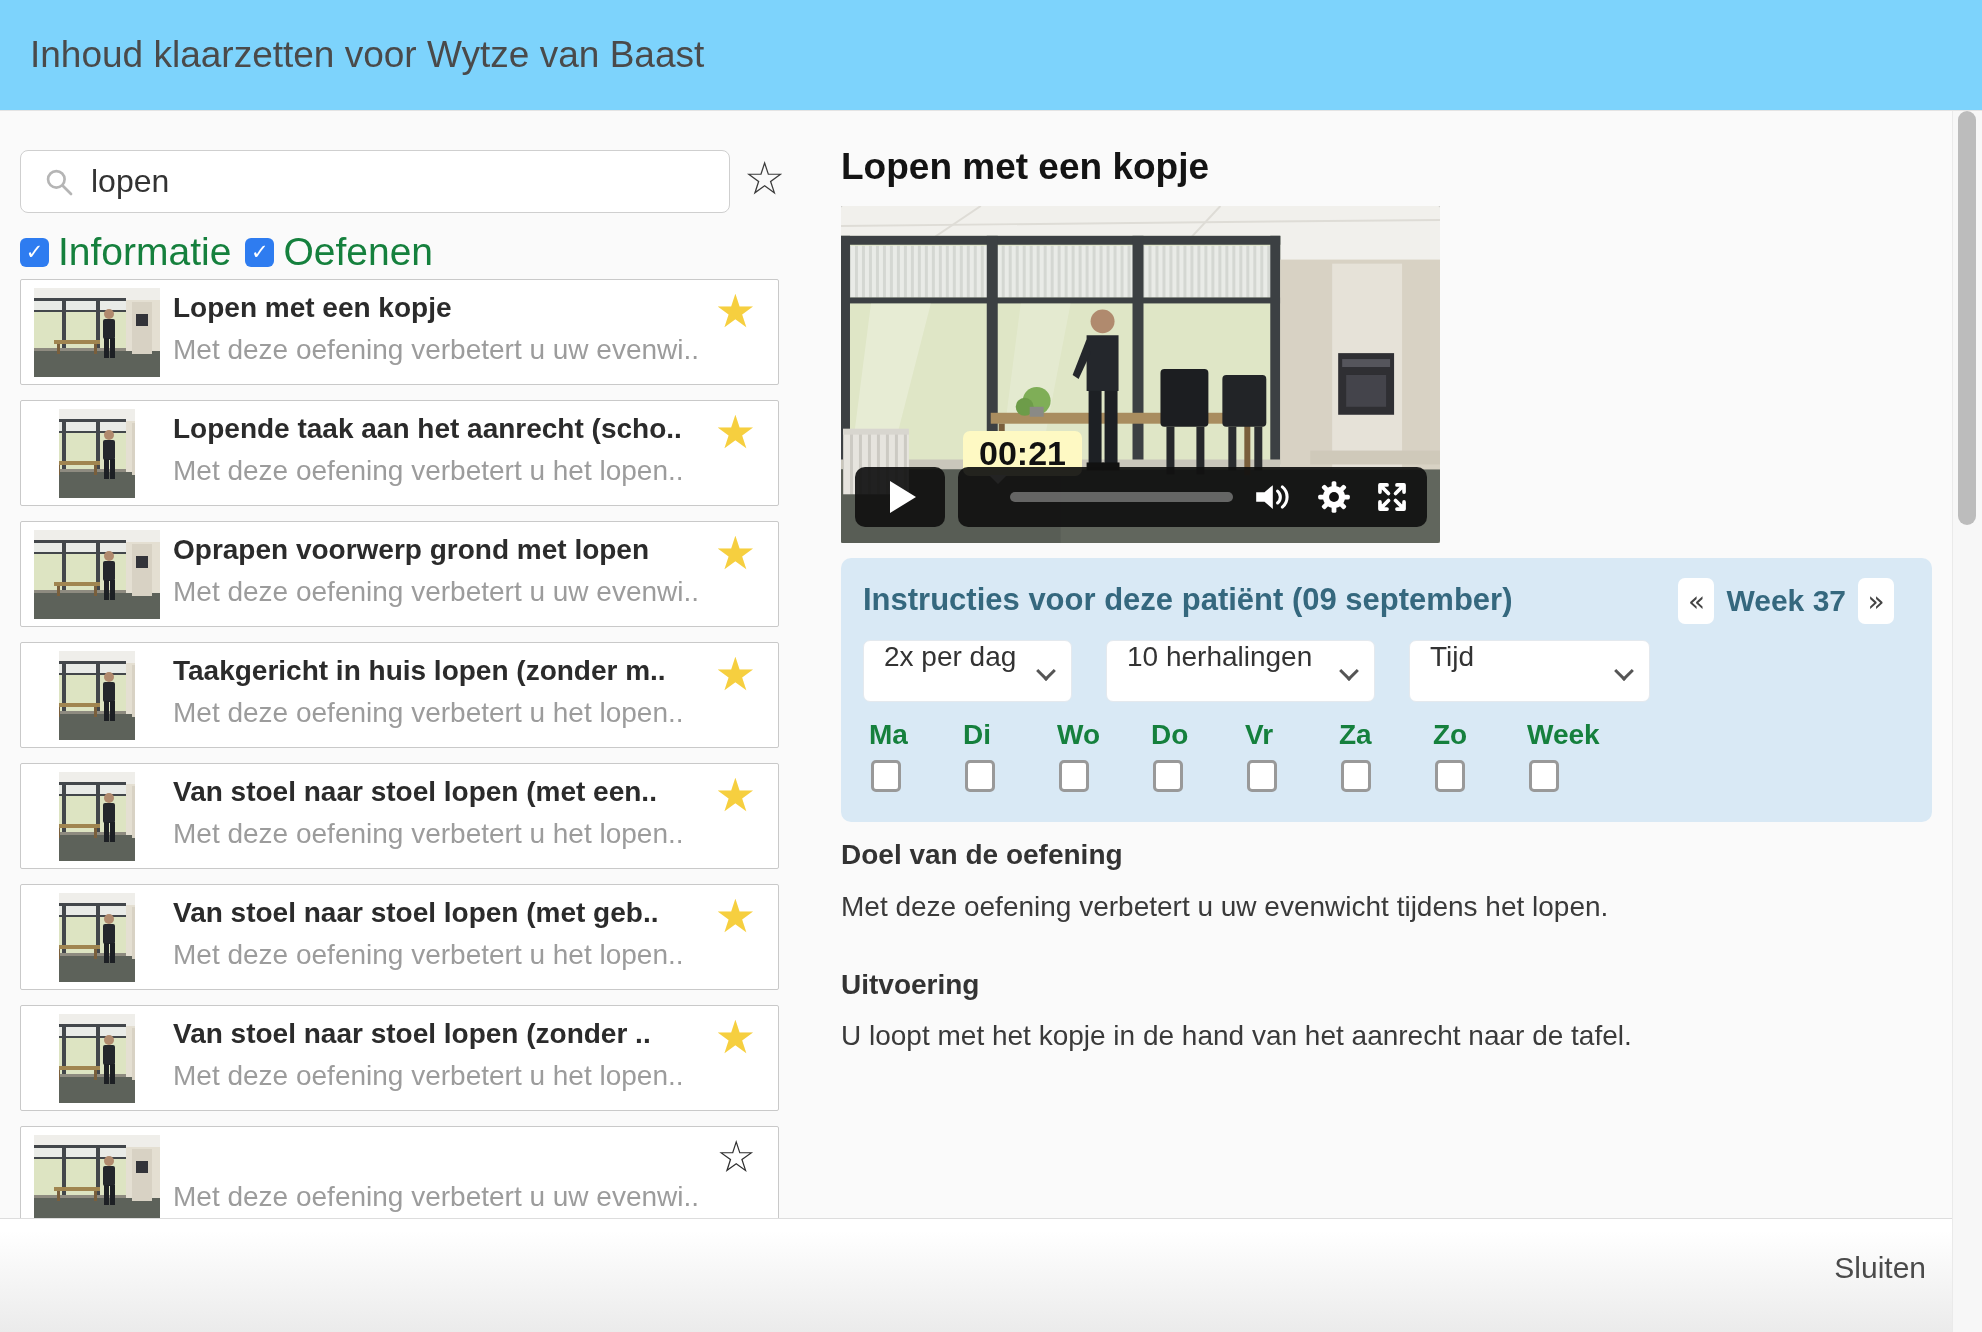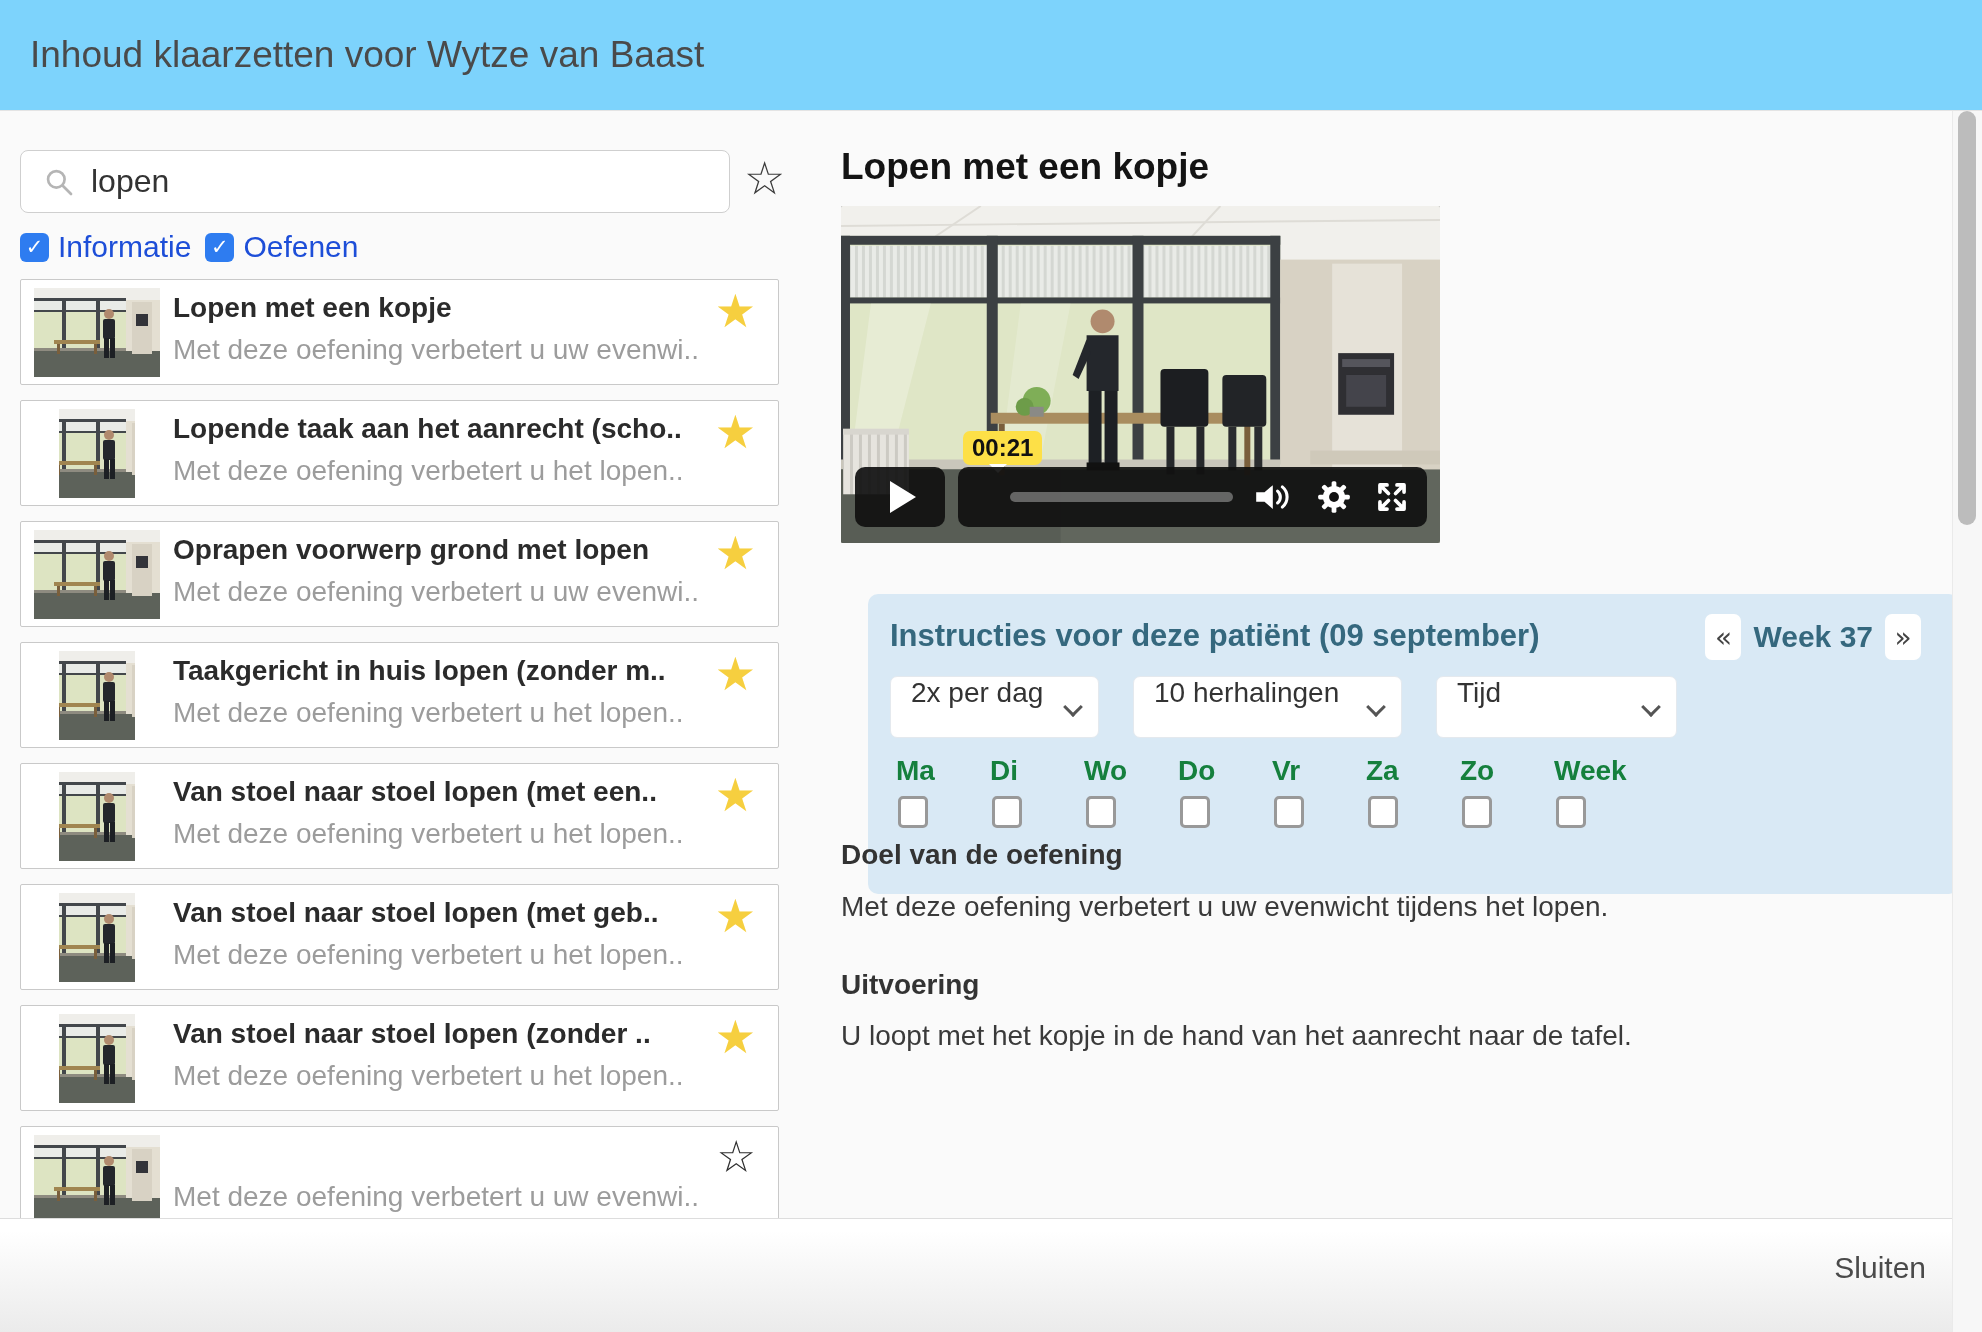--- a/index.html
+++ b/index.html
@@ -18,21 +18,21 @@
     border:1px solid #cfcfcf;border-radius:8px;display:flex;align-items:center;}
   .search-box svg{margin-left:22px;flex:0 0 auto;}
   .search-box input{flex:1;border:none;outline:none;background:transparent;margin-left:14px;
     font-family:inherit;font-size:32px;color:#333;}
   .fav-filter{position:absolute;left:744px;top:146px;font-size:46px;line-height:64px;color:#3b3b3b;
     font-family:"DejaVu Sans",sans-serif;cursor:pointer;}
   .filters{position:absolute;left:20px;top:230px;display:flex;align-items:center;gap:14px;}
   .filter-item{display:flex;align-items:center;gap:9px;cursor:pointer;}
   .cb{width:29px;height:29px;border-radius:6px;background:#2e7cf0;display:flex;align-items:center;justify-content:center;}
   .cb span{color:#fff;font-size:21px;font-weight:bold;font-family:"DejaVu Sans",sans-serif;line-height:1;}
-  .filter-item .lbl{font-size:30px;color:#1d4ed8;}
+  .filter-item .lbl{font-size:39px;color:#15803d;}
   .exlist{position:absolute;left:20px;top:279px;width:761px;}
   .card{position:relative;width:759px;height:106px;background:#fff;border:1px solid #c9c9c9;
     border-radius:2px;margin-bottom:15px;box-sizing:border-box;}
   .thumbslot{position:absolute;left:13px;top:8px;width:126px;height:89px;display:flex;justify-content:center;}
   .thumb{height:89px;overflow:hidden;background:#ded8c8;}
   .thumb.wide{width:126px;}
   .thumb.portrait{width:76px;}
   .thumb svg{width:100%;height:100%;display:block;}
   .card .ttl{position:absolute;left:152px;top:12px;width:520px;font-size:28px;font-weight:bold;color:#2b2b2b;
     white-space:nowrap;overflow:hidden;}
@@ -48,27 +48,27 @@
   .video > svg.scene{position:absolute;left:0;top:0;width:100%;height:100%;}
   .playbtn{position:absolute;left:14px;top:261px;width:90px;height:60px;border:none;border-radius:10px;
     background:rgba(16,16,16,.92);display:flex;align-items:center;justify-content:center;cursor:pointer;}
   .playbtn .tri{width:0;height:0;border-left:26px solid #fff;border-top:16px solid transparent;
     border-bottom:16px solid transparent;margin-left:6px;}
   .vctrl{position:absolute;left:117px;top:261px;width:469px;height:60px;border-radius:10px;
     background:rgba(16,16,16,.92);display:flex;align-items:center;gap:22px;
     padding:0 18px 0 52px;box-sizing:border-box;}
   .seek{flex:1;height:10px;border-radius:5px;background:rgba(255,255,255,.34);cursor:pointer;}
   .vicon{flex:0 0 auto;display:block;cursor:pointer;}
-  .vtooltip{position:absolute;left:122px;top:225px;background:#fde047;color:#111;font-size:24px;font-weight:bold;
-    padding:3px 9px;border-radius:7px;}
+  .vtooltip{position:absolute;left:122px;top:225px;background:#fef9c3;color:#111;font-size:34px;font-weight:bold;
+    padding:3px 16px;border-radius:7px;}
   .vtooltip:after{content:"";position:absolute;left:26px;bottom:-8px;border-left:9px solid transparent;
     border-right:9px solid transparent;border-top:9px solid #fff;}
   
-  .instr{position:absolute;left:868px;top:558px;width:1091px;height:300px;background:#d9e9f5;
-    border-radius:10px;box-sizing:border-box;margin-top:36px;}
+  .instr{position:absolute;left:841px;top:558px;width:1091px;height:264px;background:#d9e9f5;
+    border-radius:10px;box-sizing:border-box;}
   .instr h3{position:absolute;left:22px;top:24px;margin:0;font-size:31px;font-weight:bold;color:#35687e;}
   .weeknav{position:absolute;right:38px;top:20px;display:flex;align-items:center;gap:12px;}
   .wk-btn{width:36px;height:46px;background:#fff;border:none;border-radius:7px;font-size:28px;color:#444;
     display:flex;align-items:center;justify-content:center;cursor:pointer;font-family:"DejaVu Sans",sans-serif;padding:0;}
   .wk-lbl{font-size:30px;font-weight:bold;color:#35687e;}
   .ddrow{position:absolute;left:22px;top:82px;display:flex;}
   .dd{height:62px;background:#fff;border:1px solid #e4e9ee;border-radius:7px;box-sizing:border-box;
     display:flex;align-items:flex-start;padding:0 20px;cursor:pointer;position:relative;}
   .dd .val{font-size:28px;color:#333;}
   .dd .chev{position:absolute;right:18px;top:23px;width:11px;height:11px;border-right:3px solid #555;

